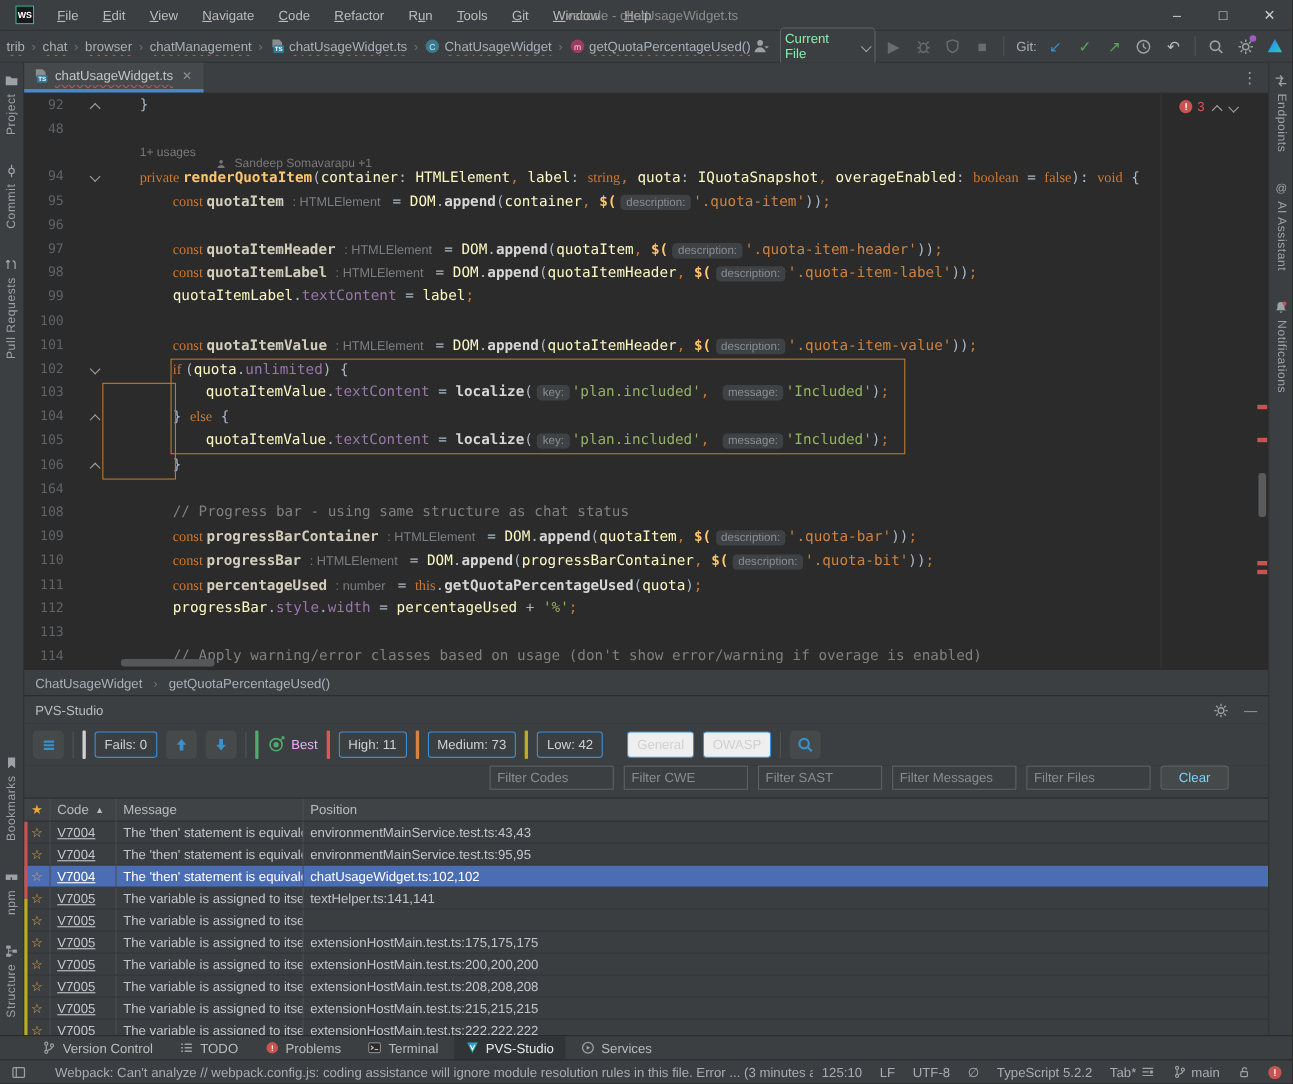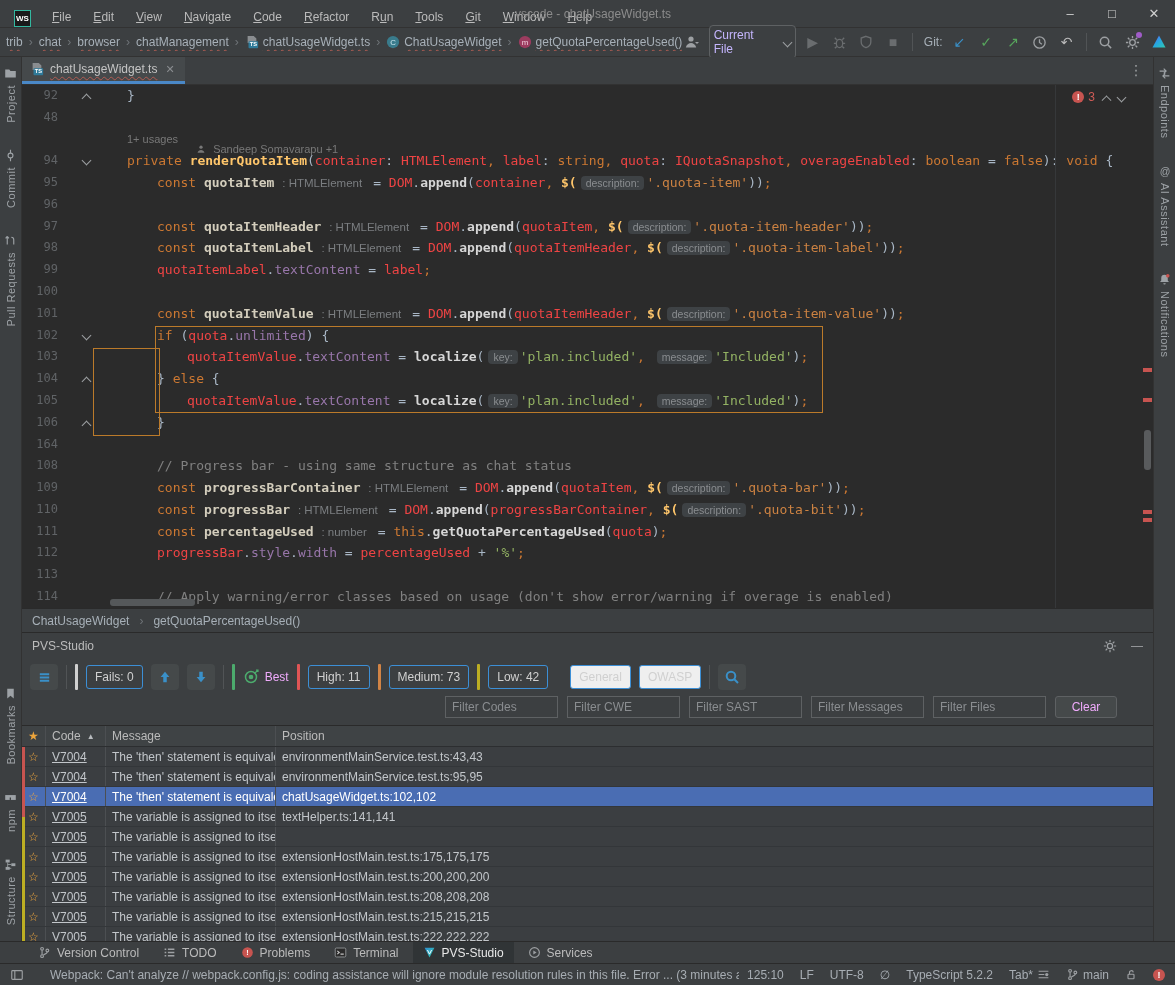--- a/index.html
+++ b/index.html
@@ -1,39 +1,39 @@
 <!DOCTYPE html>
 <html><head>
 <meta charset="utf-8">
 <style>
   * { margin:0; padding:0; box-sizing:border-box; }
   html,body { width:1175px; height:985px; overflow:hidden; background:#2b2b2b;
     font-family:"Liberation Sans", sans-serif; font-size:12px; color:#bbbbbb; }
   .app { width:1175px; height:985px; display:flex; flex-direction:column; }
 
   
-  .titlebar { height:28px; background:#3c3f41; display:flex; align-items:flex-end; flex:none; border-bottom:1px solid #323232; }
+  .titlebar { height:28px; background:#3c3f41; display:flex; align-items:center; flex:none; border-bottom:1px solid #323232; }
   .ws-logo { width:17px; height:17px; margin:0 12px 0 14px; background:#1a1a1a; border:1px solid #33b8a0;
     color:#fff; font-size:8px; font-weight:bold; display:flex; align-items:center; justify-content:center; }
   .menus { display:flex; gap:4px; }
   .menu-item { padding:3px 9px; color:#bbbbbb; cursor:default; }
   .menu-item u { text-decoration:underline; }
   .win-title { position:absolute; left:515px; top:7px; color:#8c8c8c; }
   .win-controls { margin-left:auto; display:flex; }
   .win-btn { width:42px; height:27px; display:flex; align-items:center; justify-content:center; color:#d0d0d0; font-size:13px; }
 
   
   .navbar { height:29px; background:#3c3f41; display:flex; align-items:center; flex:none; border-bottom:1px solid #323232; padding:0 6px 0 2px; }
   .crumbs { display:flex; align-items:center; gap:2px; white-space:nowrap; overflow:hidden; }
   .crumb { color:#a7b0b8; padding:2px 4px; display:flex; align-items:center; gap:4px; }
   .crumb .lbl { text-decoration:underline wavy #b15b52 1px; text-underline-offset:3px; }
   .crumb-sep { color:#6e7377; font-size:12px; }
   .nav-right { margin-left:auto; display:flex; align-items:center; gap:7px; }
   .nav-sep { width:1px; height:18px; background:#515456; margin:0 2px; }
-  .run-select { border:1px solid #5e6163; border-radius:4px; padding:2px 4px; display:flex; gap:8px; align-items:center; color:#c4b5fd; background:#3c3f41; }
+  .run-select { border:1px solid #5e6163; border-radius:4px; padding:2px 4px; display:flex; gap:8px; align-items:center; color:#86efac; background:#3c3f41; }
   .icon { display:inline-flex; align-items:center; justify-content:center; line-height:1; }
   .icon svg { display:block; }
   .nav-ic { width:20px; height:20px; font-size:14px; }
   .dis { color:#6a6d6f; }
   .git-label { color:#a7b0b8; margin-left:2px; }
   .blue { color:#3a90c8; } .green { color:#57a65c; }
   .gear-wrap { position:relative; }
   .gear-dot { position:absolute; right:0; top:0; width:6px; height:6px; border-radius:50%; background:#a05cc8; }
 
   
@@ -57,22 +57,22 @@
 
   
   .editor { height:523px; flex:none; position:relative; overflow:hidden; background:#2b2b2b;
     font-family:"DejaVu Sans Mono", monospace; font-size:13px; }
   .cline { display:flex; height:21.79px; line-height:21.79px; white-space:pre; position:relative; }
   .lnum { width:36px; text-align:right; color:#606366; font-size:12px; flex:none; }
   .fold { position:absolute; left:61px; top:7px; width:7px; height:7px; border-right:1.6px solid #9da0a3; border-bottom:1.6px solid #9da0a3; }
   .f-down { transform:rotate(45deg); }
   .f-up { transform:rotate(-135deg); top:10px; }
   .ltext { margin-left:39px;  }
-  .tk-kw { color:#cc7832; } .tk-decl { color:#d3cdbc; font-weight:bold; }
-  .tk-fn { color:#ffc66b; font-weight:bold; } .tk-id { color:#ef4444; }
+  .tk-kw { color:#cc7832;font-family:Liberation Serif, serif; } .tk-decl { color:#d3cdbc; font-weight:bold; }
+  .tk-fn { color:#ffc66b; font-weight:bold; } .tk-id { color:#fef9c3; }
   .tk-field { color:#9876aa; } .tk-meth { color:#d6d6d6; font-weight:bold; }
   .tk-strs { color:#cc8242; } .tk-strg { color:#93b263; }
   .tk-cmt { color:#808080; } .tk-pun { color:#a9b7c6; } .tk-sep { color:#cc7832; }
   .tk-op { color:#a9b7c6; } .tk-dol { color:#ffc66b; font-weight:bold; }
   .tk-hint { background:#3e4245; color:#8a8d90; border-radius:4px; padding:1px 5px; font-size:10.5px;
     font-family:"Liberation Sans",sans-serif; margin:0 2px 0 4px; }
   .tk-thint { color:#7b7e81; font-family:"Liberation Sans",sans-serif; font-size:11.5px; }
   .inlay-line .ltext { font-family:"Liberation Sans",sans-serif; font-size:11px; color:#787878; display:flex; gap:18px; align-items:center; }
   .inlay-author { display:inline-flex; align-items:center; gap:4px;margin-top:20px; }
   .hl-box { position:absolute; border:1px solid #bb7a2a; pointer-events:none; }
@@ -96,21 +96,21 @@
   .pvs-toolbar { height:38px; flex:none; background:#3c3f41; display:flex; align-items:center; gap:8px; padding:0 8px; }
   .tbtn { background:#45494a; border-radius:4px; width:28px; height:26px; display:flex; align-items:center; justify-content:center; color:#3a90c8; font-size:15px; font-weight:bold; }
   .tsep { width:1px; height:24px; background:#515456; }
   .sev-stripe { width:3px; height:26px; border-radius:1px; }
   .chipbtn { border:1px solid #3c8fd6; border-radius:3px; padding:4px 8px; color:#d0d0d0; background:transparent; font-size:12px; white-space:nowrap; }
   .plainbtn { border:1px solid #3c8fd6; border-radius:3px; padding:4px 8px; color:#d0d0d0; font-size:12px; }
   .best-wrap { display:flex; align-items:center; gap:6px; color:#f0abfc; }
   .pvs-filters { height:30px; flex:none; background:#3c3f41; display:flex; align-items:flex-start; gap:9px; padding-right:36px; justify-content:flex-end; border-bottom:1px solid #2a2a2a; }
   .filter-input { width:113px; height:22px; background:#3c3f41; border:1px solid #5e6163; color:#bbbbbb; padding:0 6px; font-size:12px; }
   .filter-input::placeholder { color:#8a8d90; }
-  .clear-btn { width:62px; height:22px; background:#45494a; border:1px solid #5e6163; border-radius:3px; color:#f0abfc; font-size:12px; }
+  .clear-btn { width:62px; height:22px; background:#45494a; border:1px solid #5e6163; border-radius:3px; color:#7dd3fc; font-size:12px; }
 
   
   .pvs-table { flex:1; min-height:0; overflow:hidden; position:relative; background:#35383a; }
   .sevbar { position:absolute; left:0; top:21px; width:3px; z-index:3; }
   .thead { height:21px; display:flex; background:#3f4345; color:#bbbbbb; border-bottom:1px solid #2c2e30; }
   .trow { height:20px; display:flex; background:#3b3e41; border-bottom:1px solid #333639; color:#c2c6ca; }
   .trow.sel { background:#4a6db3; color:#ffffff; }
   .tc { padding:2px 6px; overflow:hidden; white-space:nowrap; border-right:1px solid #4c4f52; display:flex; align-items:center; }
   .c-star { width:24px; flex:none; justify-content:center; color:#eda53c; font-size:12px; }
   .c-code { width:60px; flex:none; }

